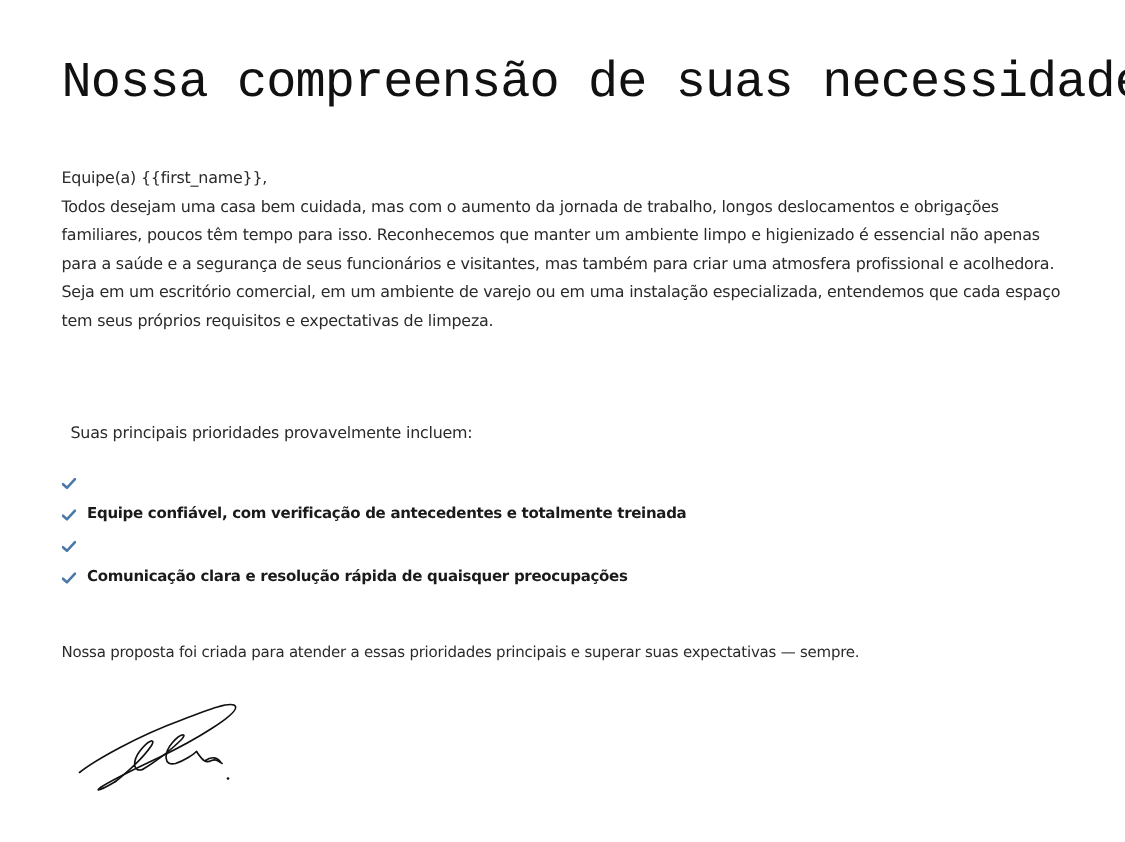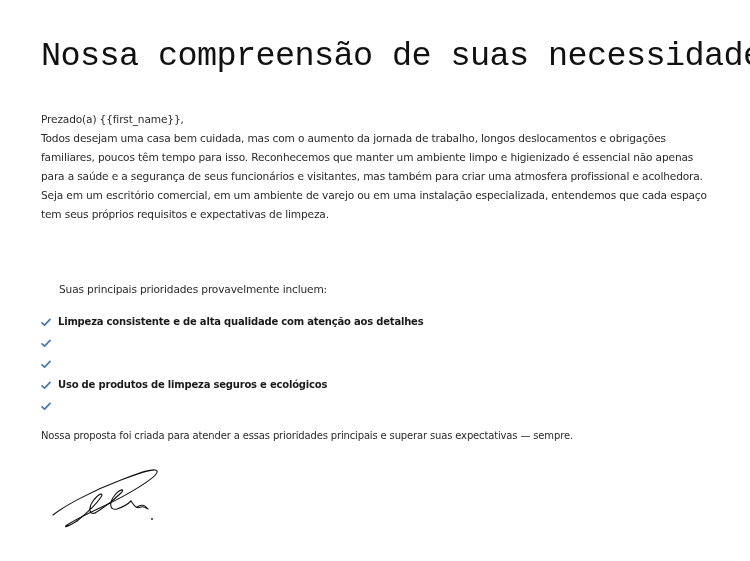--- a/index.html
+++ b/index.html
@@ -44,21 +44,21 @@
       color: #2a2a2a;
       letter-spacing: -0.15px;
     }
     .body-text p {
       margin: 0;
     }
     .salutation { }
     .para { }
     .priorities-intro {
       position: absolute;
-      left: 18px;
+      left: 6px;
       top: 280px;
       font-size: 10.6px;
       line-height: 18px;
       color: #2a2a2a;
       letter-spacing: -0.15px;
       margin: 0;
     }
     .priorities {
       position: absolute;
       left: 0;
@@ -108,63 +108,56 @@
     }
   </style>
 </head>
 <body>
 
 <div class="page">
 
   <h1 class="title">Nossa compreensão de suas necessidades</h1>
 
   <div class="body-text">
-    <p class="salutation">Prezado(a) {{first_name}},</p>
+    <p class="salutation">Equipe(a) {{first_name}},</p>
     <p class="para">Todos desejam uma casa bem cuidada, mas com o aumento da jornada de trabalho, longos deslocamentos e obrigações familiares, poucos têm tempo para isso. Reconhecemos que manter um ambiente limpo e higienizado é essencial não apenas para a saúde e a segurança de seus funcionários e visitantes, mas também para criar uma atmosfera profissional e acolhedora. Seja em um escritório comercial, em um ambiente de varejo ou em uma instalação especializada, entendemos que cada espaço tem seus próprios requisitos e expectativas de limpeza.</p>
   </div>
 
   <p class="priorities-intro">Suas principais prioridades provavelmente incluem:</p>
 
   <ul class="priorities">
     <li>
       <span class="check">
         <svg width="10" height="9" viewBox="0 0 10 9">
             <path d="M1 4.8 L3.6 7.2 L9 1.4" fill="none" stroke="#4a78a8" stroke-width="1.7" stroke-linecap="round" stroke-linejoin="round"></path>
           </svg>
       </span>
-      <span>Limpeza consistente e de alta qualidade com atenção aos detalhes</span>
+    </li>
+    <li>
+      <span class="check">
+        <svg width="10" height="9" viewBox="0 0 10 9">
+            <path d="M1 4.8 L3.6 7.2 L9 1.4" fill="none" stroke="#4a78a8" stroke-width="1.7" stroke-linecap="round" stroke-linejoin="round"></path>
+          </svg>
+      </span>
+      <span>Equipe confiável, com verificação de antecedentes e totalmente treinada</span>
     </li>
     <li>
       <span class="check">
         <svg width="10" height="9" viewBox="0 0 10 9">
             <path d="M1 4.8 L3.6 7.2 L9 1.4" fill="none" stroke="#4a78a8" stroke-width="1.7" stroke-linecap="round" stroke-linejoin="round"></path>
           </svg>
       </span>
     </li>
     <li>
       <span class="check">
         <svg width="10" height="9" viewBox="0 0 10 9">
             <path d="M1 4.8 L3.6 7.2 L9 1.4" fill="none" stroke="#4a78a8" stroke-width="1.7" stroke-linecap="round" stroke-linejoin="round"></path>
           </svg>
       </span>
-    </li>
-    <li>
-      <span class="check">
-        <svg width="10" height="9" viewBox="0 0 10 9">
-            <path d="M1 4.8 L3.6 7.2 L9 1.4" fill="none" stroke="#4a78a8" stroke-width="1.7" stroke-linecap="round" stroke-linejoin="round"></path>
-          </svg>
-      </span>
-      <span>Uso de produtos de limpeza seguros e ecológicos</span>
-    </li>
-    <li>
-      <span class="check">
-        <svg width="10" height="9" viewBox="0 0 10 9">
-            <path d="M1 4.8 L3.6 7.2 L9 1.4" fill="none" stroke="#4a78a8" stroke-width="1.7" stroke-linecap="round" stroke-linejoin="round"></path>
-          </svg>
-      </span>
+      <span>Comunicação clara e resolução rápida de quaisquer preocupações</span>
     </li>
   </ul>
 
   <p class="closing">Nossa proposta foi criada para atender a essas prioridades principais e superar suas expectativas — sempre.</p>
 
   <div class="signature">
     <svg width="115" height="70" viewBox="0 0 115 70">
       <g fill="none" stroke="#111111" stroke-width="1.1" stroke-linecap="round" stroke-linejoin="round">
 
         <path d="M2 52 C 12 44, 40 28, 70 17 C 88 10, 104 4, 106 8 C 108 13, 80 30, 55 42 C 38 50, 22 58, 16 62 C 12 65, 16 64, 26 58"></path>

